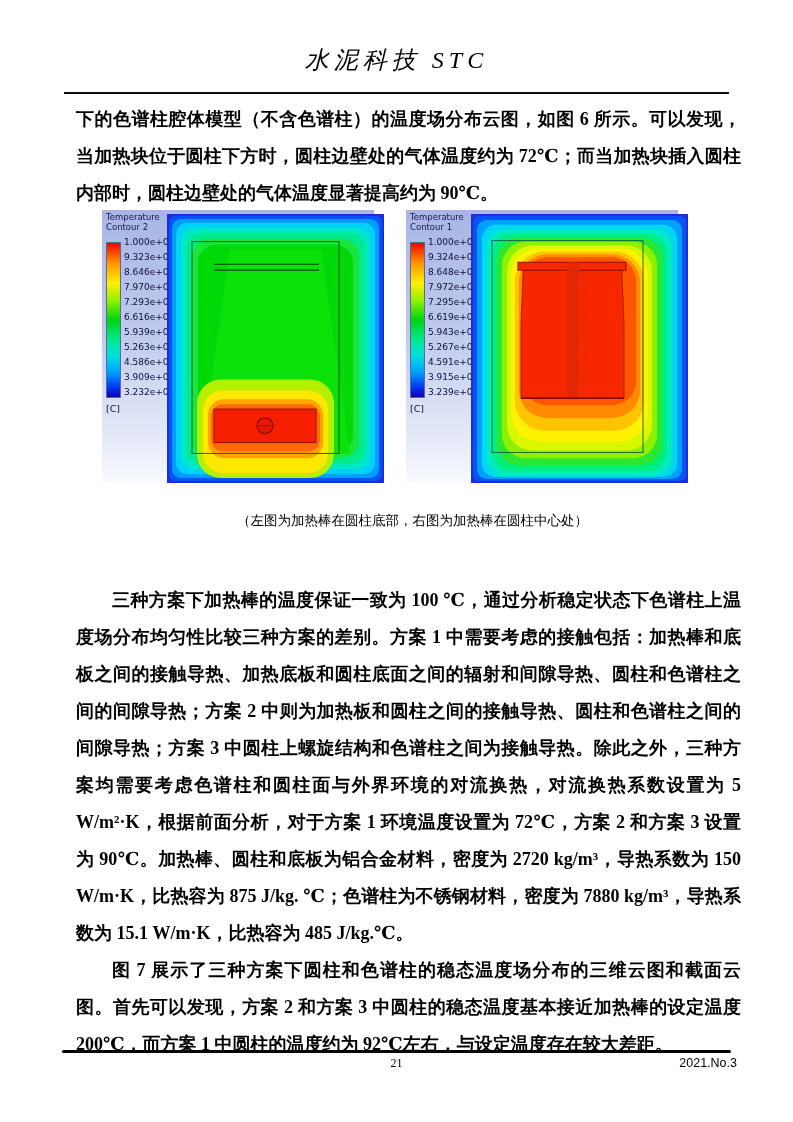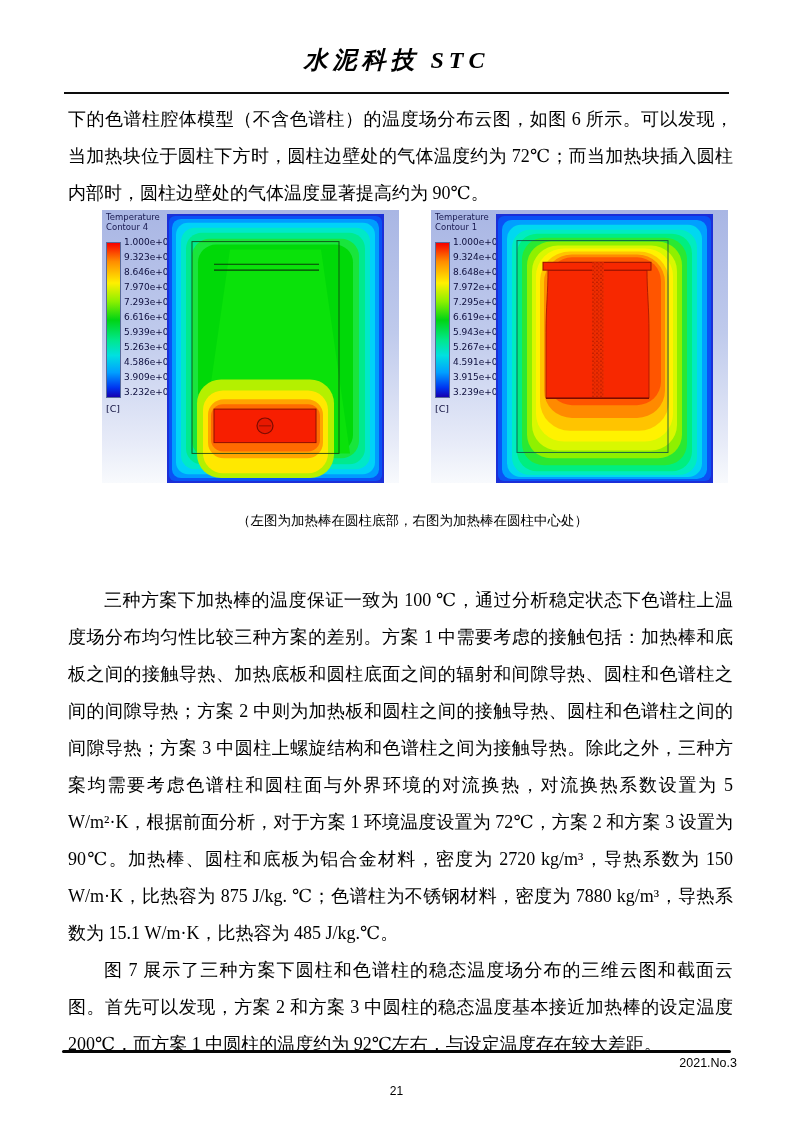--- a/index.html
+++ b/index.html
@@ -9,43 +9,43 @@
     margin:0 auto;
     background:#ffffff;
     font-family:"Liberation Serif","DejaVu Serif",serif;
     color:#000;
     overflow:hidden;
   }
   
   .header-title{
     position:absolute;top:44px;left:0;width:100%;
     text-align:center;
-    font-size:24px;font-weight:700;font-style:italic;
+    font-size:24px;font-weight:400;font-style:italic;
     letter-spacing:5px;
   }
   .header-rule{
     position:absolute;top:92px;left:64px;width:665px;height:2px;
     background:#0d0d0d;
   }
   
-  .textcol{position:absolute;left:68px;width:665px;}
+  .textcol{position:absolute;left:76px;width:665px;font-weight:bold;}
   .para{
     margin:0;
     font-size:18px;line-height:37px;
     text-align:justify;
   }
   .para.indent{text-indent:2em;}
   .intro{top:101px;}
   
   .figure-row{
     position:absolute;top:210px;left:102px;
     display:flex;gap:32px;
   }
   .plot{
-    width:297px;height:273px;
+    width:272px;height:273px;
     display:flex;
     background:linear-gradient(180deg,#a9b6e4 0%,#bfcaec 45%,#e7ebf8 85%,#f8fafd 100%);
     font-family:"DejaVu Sans","Liberation Sans",sans-serif;
   }
   .legend{width:65px;padding:3px 0 0 4px;box-sizing:border-box;flex:none;}
   .legend-title{font-size:8.5px;line-height:9.5px;color:#18184f;}
   .legend-body{display:flex;margin-top:3px;}
   .colorbar{
     width:13px;height:154px;margin-top:7px;flex:none;
     border:0.5px solid #5a6a9a;
@@ -71,22 +71,21 @@
   }
   .body1{top:582px;}
   
   .footer-rule{
     position:absolute;top:1050px;left:62px;width:669px;height:3px;
     background:#050505;border-radius:2px;
   }
   .footer-page{
     position:absolute;top:1056px;left:0;width:100%;
     text-align:center;font-size:12px;
-    font-family:Liberation Sans, sans-serif;
-    margin-top:28px;
+    font-family:Liberation Serif, serif;
   }
   .footer-issue{
     position:absolute;top:1056px;right:56px;
     font-size:12.5px;
     font-family:"Liberation Sans","DejaVu Sans",sans-serif;
   }
 </style>
 </head>
 <body>
 
@@ -95,21 +94,21 @@
   <div class="header-title">水泥科技 STC</div>
   <div class="header-rule"></div>
 
   <p class="para textcol intro" style="position:absolute;">下的色谱柱腔体模型（不含色谱柱）的温度场分布云图，如图 6 所示。可以发现，当加热块位于圆柱下方时，圆柱边壁处的气体温度约为 72℃；而当加热块插入圆柱内部时，圆柱边壁处的气体温度显著提高约为 90℃。</p>
 
   <div class="figure-row">
 
     <div class="plot">
       <div class="legend">
         <div class="legend-title">Temperature</div>
-        <div class="legend-title">Contour 4</div>
+        <div class="legend-title">Contour 2</div>
         <div class="legend-body">
           <div class="colorbar"></div>
           <div class="levels">
             <div class="level">1.000e+02</div>
             <div class="level">9.323e+01</div>
             <div class="level">8.646e+01</div>
             <div class="level">7.970e+01</div>
             <div class="level">7.293e+01</div>
             <div class="level">6.616e+01</div>
             <div class="level">5.939e+01</div>

